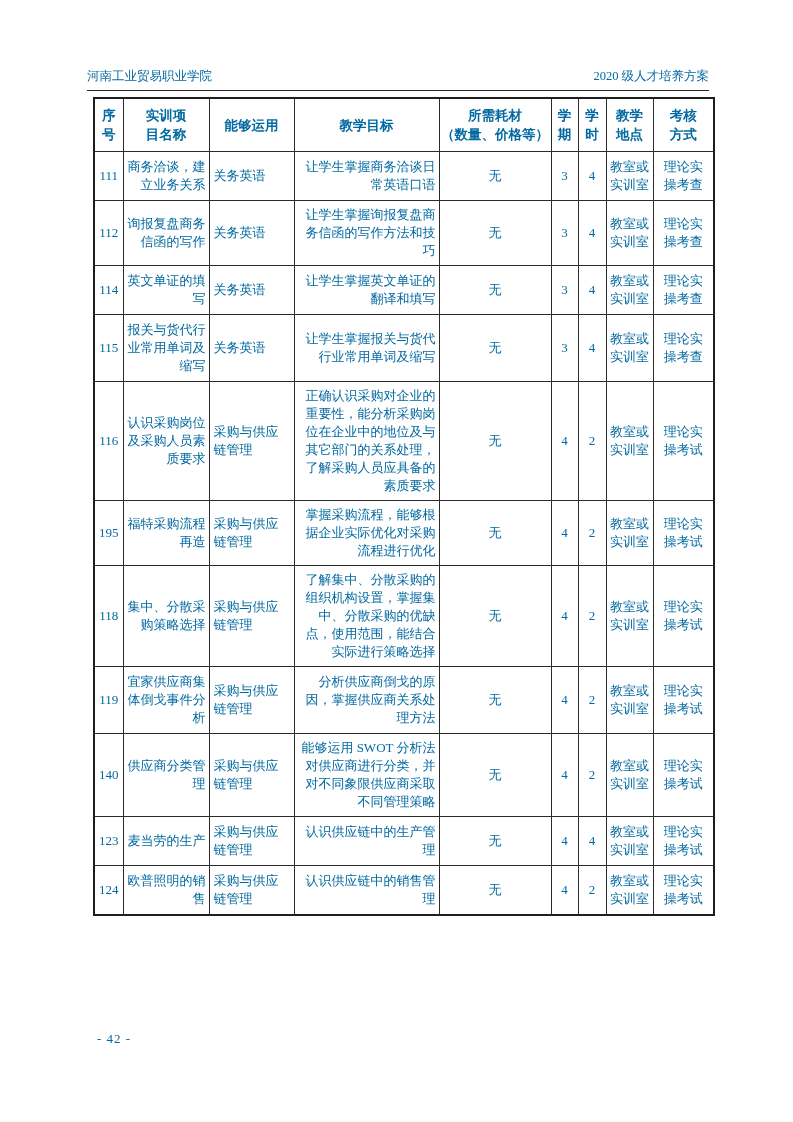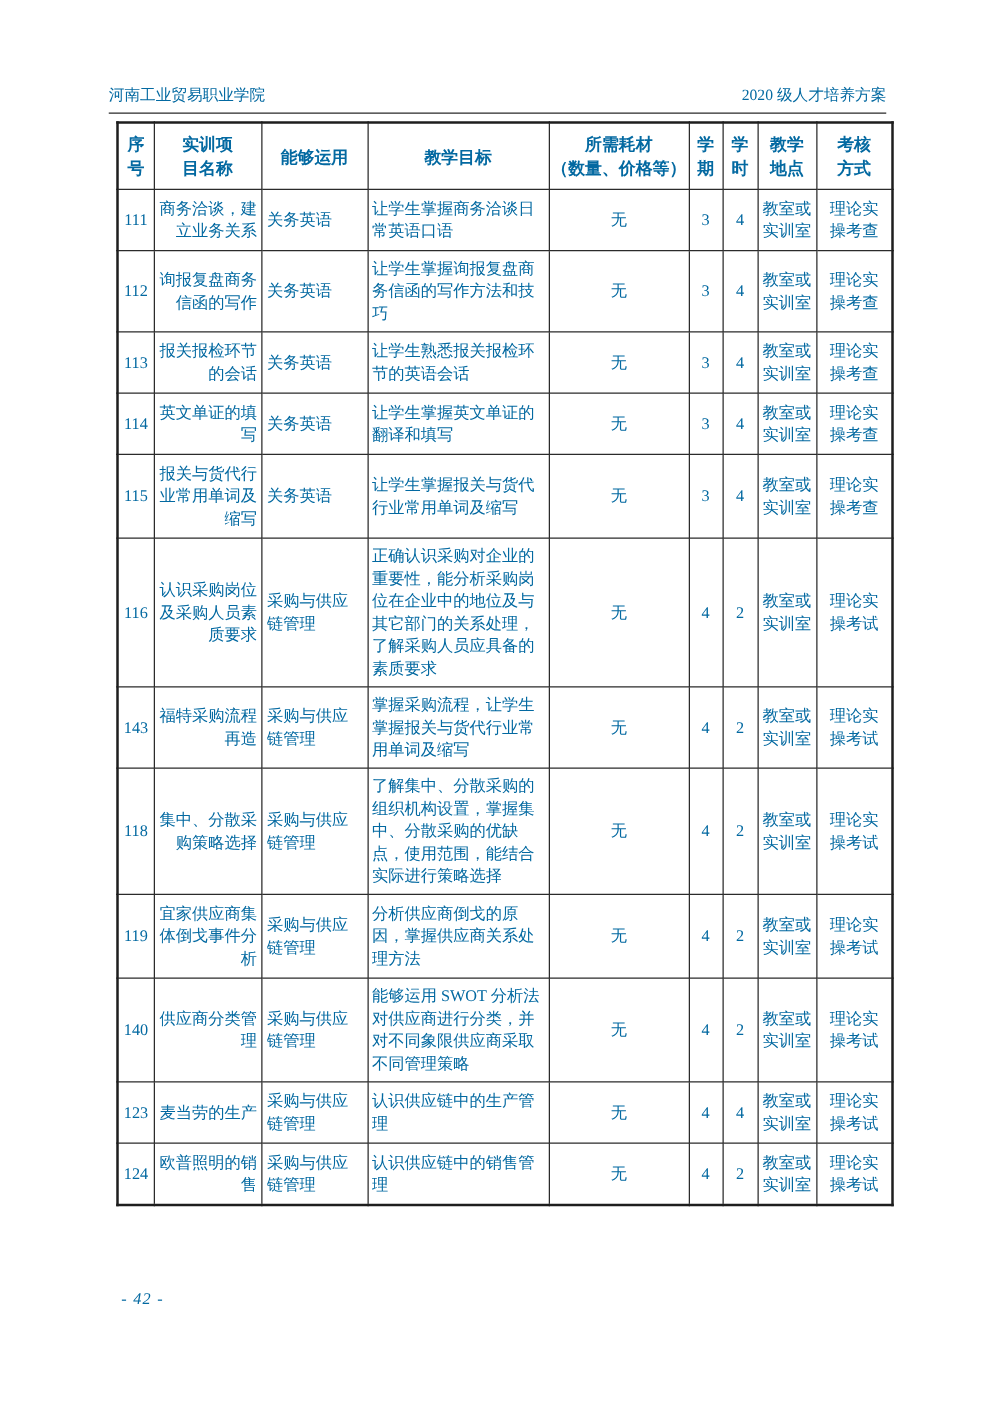--- a/index.html
+++ b/index.html
@@ -58,28 +58,27 @@
   }
   td.c-no, td.c-materials, td.c-semester, td.c-hours,
   td.c-location, td.c-assessment {
     text-align: center;
     padding-left: 1px;
     padding-right: 1px;
   }
   td.c-project { text-align: right; padding: 6px 3px; }
   td.c-project.short { text-align: center; }
   td.c-course { text-align: left; padding: 6px 4px; }
-  td.c-objective { text-align: left; padding: 5px 3px; }
+  td.c-objective { text-align: right; padding: 5px 3px; }
   .doc-footer {
     position: absolute;
     left: 97px;
     top: 1031px;
     font-size: 13px;
     letter-spacing: 1px;
-    font-style: italic;
   }
 </style>
 </head>
 <body>
 
 <div class="page">
 
   <div class="doc-header">
     <span>河南工业贸易职业学院</span>
     <span>2020 级人才培养方案</span>
@@ -138,33 +137,20 @@
           <td class="c-objective">让学生掌握询报复盘商务信函的写作方法和技巧</td>
           <td class="c-materials">无</td>
           <td class="c-semester">3</td>
           <td class="c-hours">4</td>
           <td class="c-location">教室或
 实训室</td>
           <td class="c-assessment">理论实
 操考查</td>
         </tr>
         <tr>
-          <td class="c-no">113</td>
-          <td class="c-project">报关报检环节的会话</td>
-          <td class="c-course">关务英语</td>
-          <td class="c-objective">让学生熟悉报关报检环节的英语会话</td>
-          <td class="c-materials">无</td>
-          <td class="c-semester">3</td>
-          <td class="c-hours">4</td>
-          <td class="c-location">教室或
-实训室</td>
-          <td class="c-assessment">理论实
-操考查</td>
-        </tr>
-        <tr>
           <td class="c-no">114</td>
           <td class="c-project">英文单证的填写</td>
           <td class="c-course">关务英语</td>
           <td class="c-objective">让学生掌握英文单证的翻译和填写</td>
           <td class="c-materials">无</td>
           <td class="c-semester">3</td>
           <td class="c-hours">4</td>
           <td class="c-location">教室或
 实训室</td>
           <td class="c-assessment">理论实
@@ -190,24 +176,24 @@
           <td class="c-objective">正确认识采购对企业的重要性，能分析采购岗位在企业中的地位及与其它部门的关系处理，了解采购人员应具备的素质要求</td>
           <td class="c-materials">无</td>
           <td class="c-semester">4</td>
           <td class="c-hours">2</td>
           <td class="c-location">教室或
 实训室</td>
           <td class="c-assessment">理论实
 操考试</td>
         </tr>
         <tr>
-          <td class="c-no">143</td>
+          <td class="c-no">195</td>
           <td class="c-project">福特采购流程再造</td>
           <td class="c-course">采购与供应链管理</td>
-          <td class="c-objective">掌握采购流程，让学生掌握报关与货代行业常用单词及缩写</td>
+          <td class="c-objective">掌握采购流程，能够根据企业实际优化对采购流程进行优化</td>
           <td class="c-materials">无</td>
           <td class="c-semester">4</td>
           <td class="c-hours">2</td>
           <td class="c-location">教室或
 实训室</td>
           <td class="c-assessment">理论实
 操考试</td>
         </tr>
         <tr>
           <td class="c-no">118</td>

